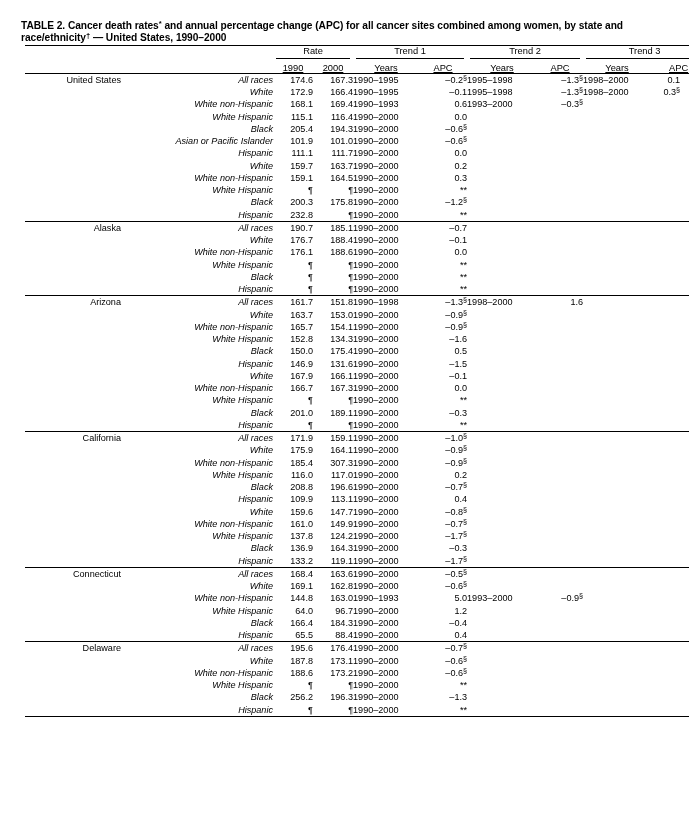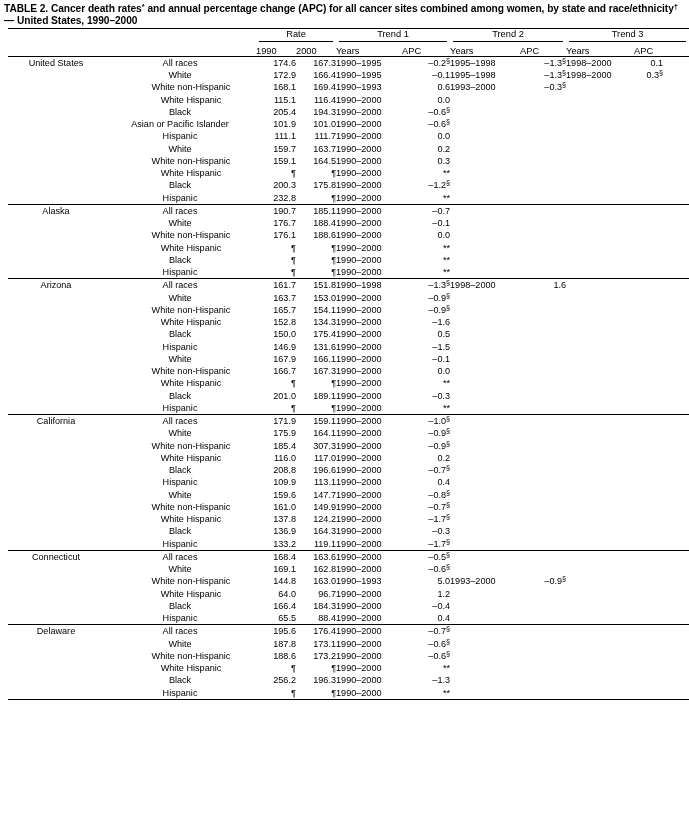--- a/index.html
+++ b/index.html
@@ -12,21 +12,21 @@
     width: 689px;
     height: 831px;
     font-family: "Liberation Sans", sans-serif;
     color: #000000;
     overflow: hidden;
   }
   #page {
     position: relative;
     width: 689px;
     height: 831px;
-    padding: 0;
+    padding: 17px;
     box-sizing: border-box;
   }
 
   
   .title {
     font-size: 10.2px;
     font-weight: bold;
     line-height: 12.4px;
     padding: 3px 6px 0 4px;
     letter-spacing: -0.05px;
@@ -72,46 +72,48 @@
     padding-bottom: 1px;
     height: 13px;
   }
   .hdr-group .gl {
     display: block;
     border-bottom: 1px solid #000;
     padding-bottom: 1.5px;
     margin: 0 3px;
   }
   .hdr-sub {
-    text-align: left;
+    text-align: center;
     font-size: 9.3px;
     height: 14px;
     padding-bottom: 1.5px;
+    text-decoration: underline;
   }
   tr.row-toprule > td, tr.row-toprule > th {
     border-top: 1.6px solid #000;
   }
   tr.row-thickrule > td {
     border-top: 1.6px solid #000;
   }
   .headrule td { border-bottom: 1.6px solid #000; height: 0; font-size:0; line-height:0;}
 
   
   tr.datarow td {
     height: 12.25px;
     line-height: 12.25px;
     font-size: 9.1px;
   }
   td.state {
-    text-align: center;
+    text-align: right;
     padding-left: 1px;
   }
   td.race {
-    text-align: center;
+    text-align: right;
     padding-left: 9px;
+    font-style: italic;
   }
   td.race.ind {
     padding-left: 22px;
   }
   td.num {
     text-align: right;
     padding-right: 7px;
   }
   td.yrs {
     text-align: left;

